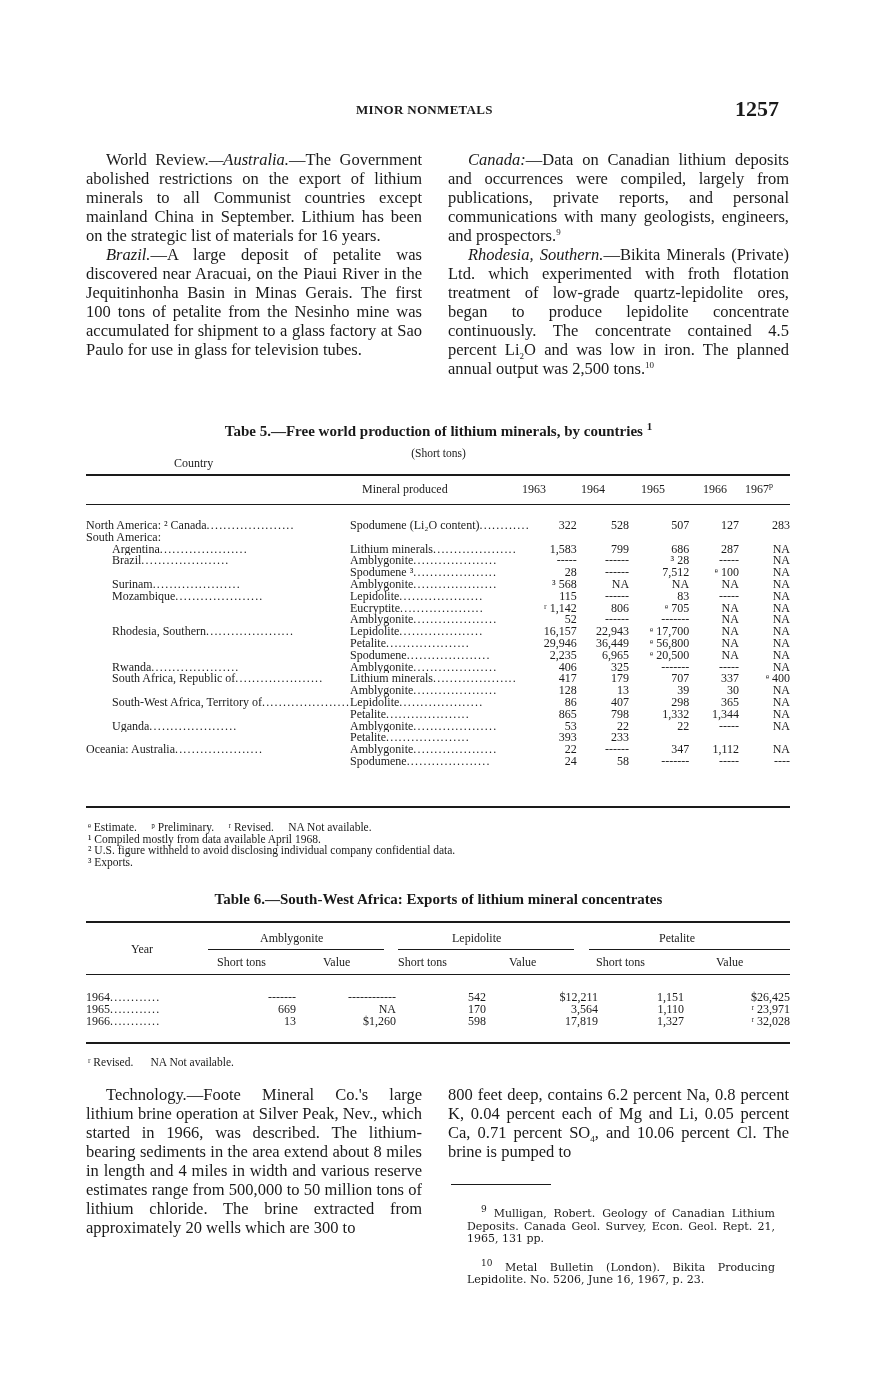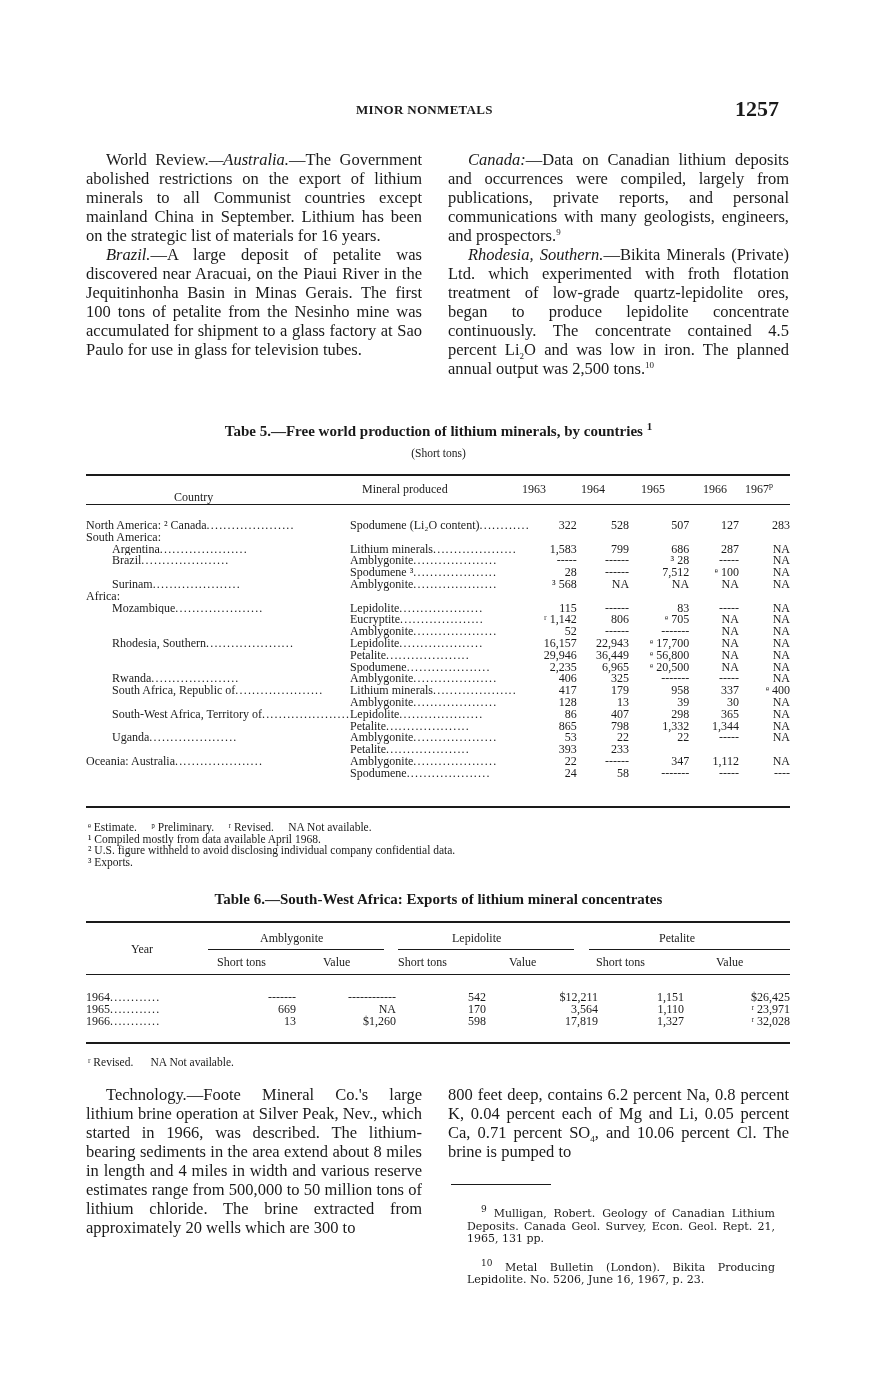--- a/index.html
+++ b/index.html
@@ -51,21 +51,21 @@
 
 <div class="abs col rcol">
   <p><span class="i">Canada:</span><span>—Data on Canadian lithium deposits and occurrences were compiled, largely from publications, private reports, and personal communications with many geologists, engineers, and prospectors.</span><sup>9</sup></p>
   <p><span class="i">Rhodesia, Southern.</span><span>—Bikita Minerals (Private) Ltd. which experimented with froth flotation treatment of low-grade quartz-lepidolite ores, began to produce lepidolite concentrate continuously. The concentrate contained 4.5 percent Li</span><sub>2</sub><span>O and was low in iron. The planned annual output was 2,500 tons.</span><sup>10</sup></p>
 </div>
 
 <div class="abs tcap" style="top:423px;"><span>Tabe 5.—Free world production of lithium minerals, by countries</span> <sup style="font-size:11px;">1</sup></div>
 <div class="abs tsub" style="top:447px;">(Short tons)</div>
 
 <div class="rule" style="left:86px; top:474px; width:704px; height:2px;"></div>
-<div class="hdr" style="left:174px; top:490px;">Country</div>
+<div class="hdr" style="left:174px; top:456px;">Country</div>
 <div class="hdr" style="left:362px; top:482px;">Mineral produced</div>
 <div class="hdr" style="left:522px; top:482px;">1963</div>
 <div class="hdr" style="left:581px; top:482px;">1964</div>
 <div class="hdr" style="left:641px; top:482px;">1965</div>
 <div class="hdr" style="left:703px; top:482px;">1966</div>
 <div class="hdr" style="left:745px; top:482px;"><span>1967</span><sup style="font-size:8px;">p</sup></div>
 <div class="rule" style="left:86px; top:504px; width:704px; height:1px;"></div>
 
 <table class="t5" id="t5">
   <colgroup>
@@ -126,29 +126,20 @@
       <tr>
         <td style="padding-left: 26px; overflow: hidden; max-width: 238px;"><span>Surinam</span><span style="letter-spacing: 1.2px;">.....................</span></td>
         <td style="overflow: hidden; max-width: 176px;"><span>Amblygonite</span><span style="letter-spacing: 1.2px;">....................</span></td>
         <td class="num">³ 568</td>
         <td class="num">NA</td>
         <td class="num">NA</td>
         <td class="num">NA</td>
         <td class="num">NA</td>
       </tr>
       <tr>
-        <td style="padding-left: 0px; overflow: hidden; max-width: 238px;"><span>Africa:</span></td>
-        <td style="overflow: hidden; max-width: 176px;"></td>
-        <td class="num"></td>
-        <td class="num"></td>
-        <td class="num"></td>
-        <td class="num"></td>
-        <td class="num"></td>
-      </tr>
-      <tr>
         <td style="padding-left: 26px; overflow: hidden; max-width: 238px;"><span>Mozambique</span><span style="letter-spacing: 1.2px;">.....................</span></td>
         <td style="overflow: hidden; max-width: 176px;"><span>Lepidolite</span><span style="letter-spacing: 1.2px;">....................</span></td>
         <td class="num">115</td>
         <td class="num">------</td>
         <td class="num">83</td>
         <td class="num">-----</td>
         <td class="num">NA</td>
       </tr>
       <tr>
         <td style="padding-left: 26px; overflow: hidden; max-width: 238px;"></td>
@@ -202,21 +193,21 @@
         <td class="num">325</td>
         <td class="num">-------</td>
         <td class="num">-----</td>
         <td class="num">NA</td>
       </tr>
       <tr>
         <td style="padding-left: 26px; overflow: hidden; max-width: 238px;"><span>South Africa, Republic of</span><span style="letter-spacing: 1.2px;">.....................</span></td>
         <td style="overflow: hidden; max-width: 176px;"><span>Lithium minerals</span><span style="letter-spacing: 1.2px;">....................</span></td>
         <td class="num">417</td>
         <td class="num">179</td>
-        <td class="num">958</td>
+        <td class="num">707</td>
         <td class="num">337</td>
         <td class="num">ᵉ 400</td>
       </tr>
       <tr>
         <td style="padding-left: 26px; overflow: hidden; max-width: 238px;"></td>
         <td style="overflow: hidden; max-width: 176px;"><span>Amblygonite</span><span style="letter-spacing: 1.2px;">....................</span></td>
         <td class="num">128</td>
         <td class="num">13</td>
         <td class="num">39</td>
         <td class="num">30</td>

